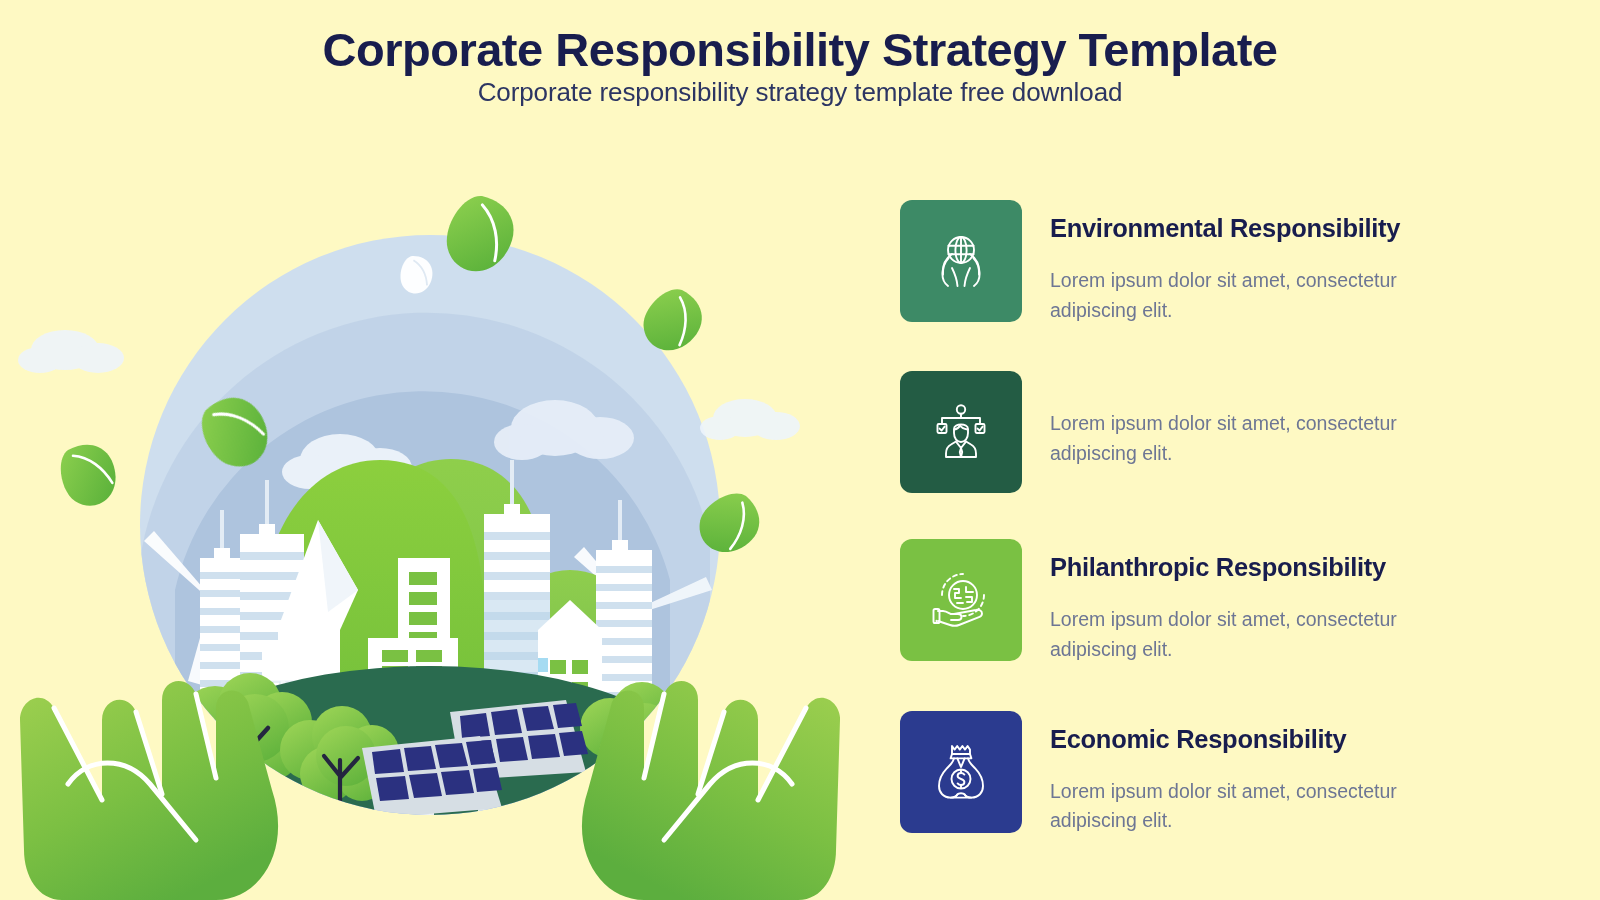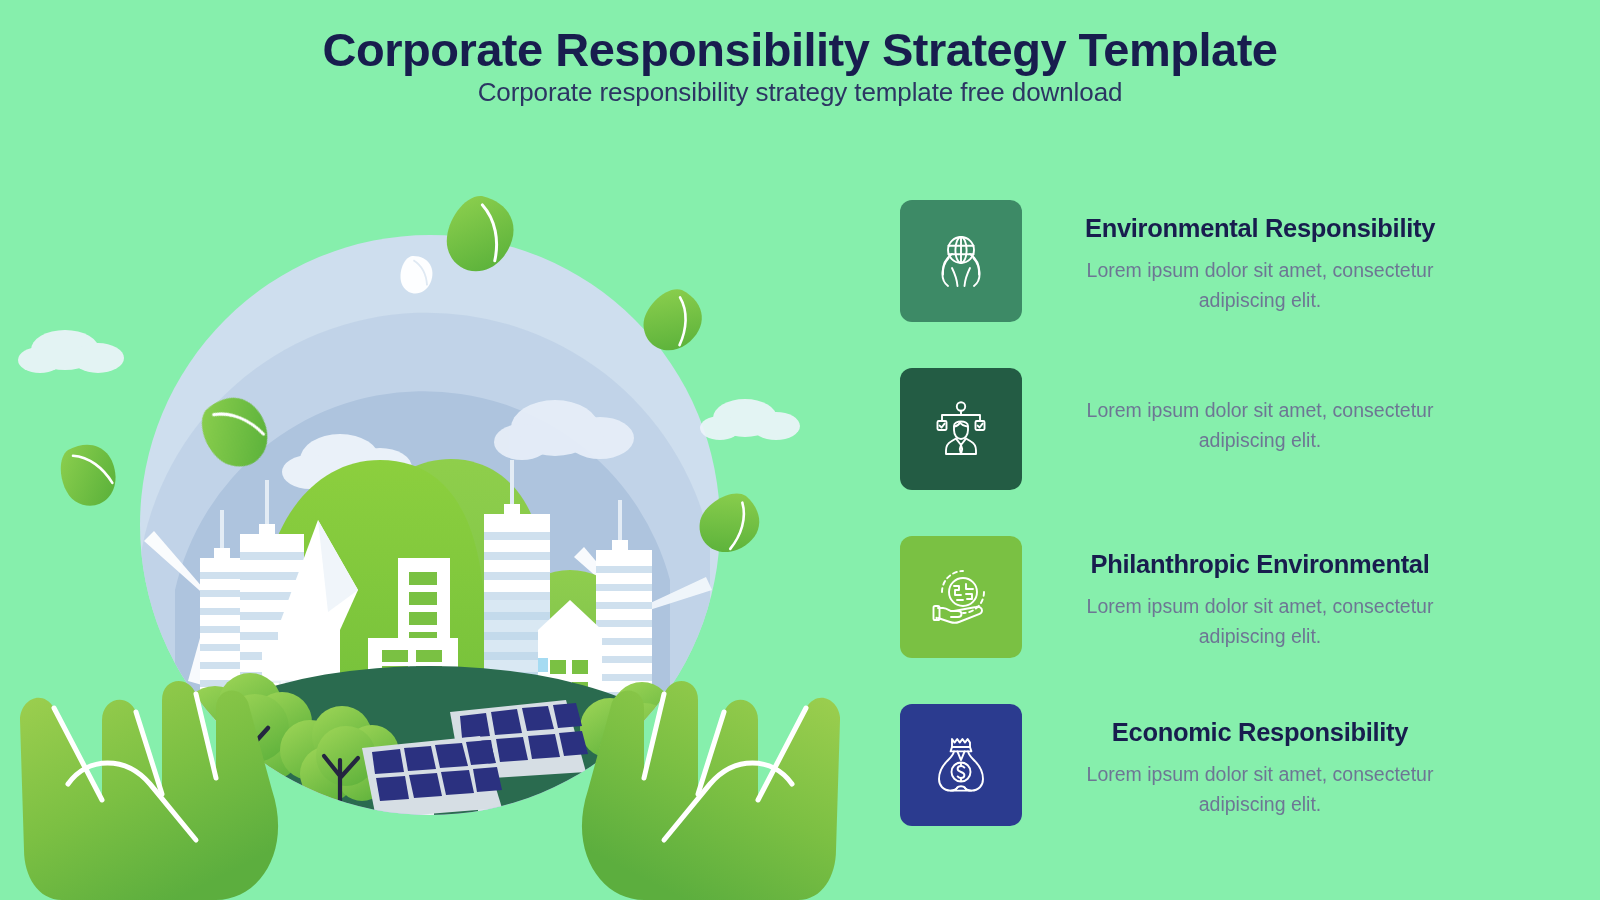--- a/index.html
+++ b/index.html
@@ -9,21 +9,21 @@
     height: 900px;
     overflow: hidden;
     background: #ffffff;
     font-family: "Liberation Sans", sans-serif;
   }
 
   .slide {
     position: relative;
     width: 1600px;
     height: 900px;
-    background: #86efac;
+    background: #fef9c3;
   }
 
   
   .header {
     position: absolute;
     top: 22px;
     left: 0;
     width: 1600px;
     text-align: center;
   }
@@ -71,30 +71,30 @@
     flex: 0 0 auto;
     width: 122px;
     height: 122px;
     border-radius: 12px;
     display: flex;
     align-items: center;
     justify-content: center;
   }
   .feature-icon-tile svg { display: block; }
 
-  .feature-text { padding-top: 14px; text-align: center; }
+  .feature-text { padding-top: 14px; }
   .feature-title {
     font-size: 25.5px;
     font-weight: 700;
     color: #181d4e;
     letter-spacing: -0.3px;
     line-height: 1.1;
   }
   .feature-desc {
-    margin-top: 14px;
+    margin-top: 24px;
     font-size: 19.5px;
     font-weight: 400;
     color: #6d7694;
     line-height: 1.52;
     max-width: 420px;
   }
 </style>
 </head>
 <body>
 
@@ -547,21 +547,21 @@
             <path d="M56 28 A21 21 0 0 1 35 49" stroke-dasharray="4 3.5"></path>
             <path d="M26 22 H31 V26 H27 V31 H33 M38 20 V25 H45 M38 30 H44 V35 H39 M29 36 H35"></path>
             <path d="M10 44 H15 C18 44 20 45.5 22.5 47 L30 47 C32.5 47 33.5 48.4 33.5 50 C33.5 51.6 32.5 53 30 53 H23"></path>
             <path d="M26 47 L48 43 C51.5 42.2 54 44 54 46.5 C54 48 53 49.4 51 50.2 L31 58 C28 59.2 25 59 22 58 L10 54"></path>
             <rect x="5.5" y="42" width="6" height="14" rx="1.6"></rect>
             <path d="M8.5 53.6 V54.2"></path>
           </g>
         </svg>
       </div>
       <div class="feature-text">
-        <div class="feature-title">Philanthropic Environmental</div>
+        <div class="feature-title">Philanthropic Responsibility</div>
         <div class="feature-desc">Lorem ipsum dolor sit amet, consectetur adipiscing elit.</div>
       </div>
     </div>
 
     <div class="feature-row">
       <div class="feature-icon-tile" style="background:#2b3b8f;">
         <svg width="66" height="66" viewBox="0 0 66 66">
           <g fill="none" stroke="#ffffff" stroke-width="1.9" stroke-linecap="round" stroke-linejoin="round">
             <path d="M24 7 L26.6 10.6 L29.2 7 L31.8 10.6 L34.4 7 L37 10.6 L39.6 7 L42 10.6 V15 H24 Z"></path>
             <path d="M24 15 H42 L43.4 19.4 H22.6 Z"></path>

